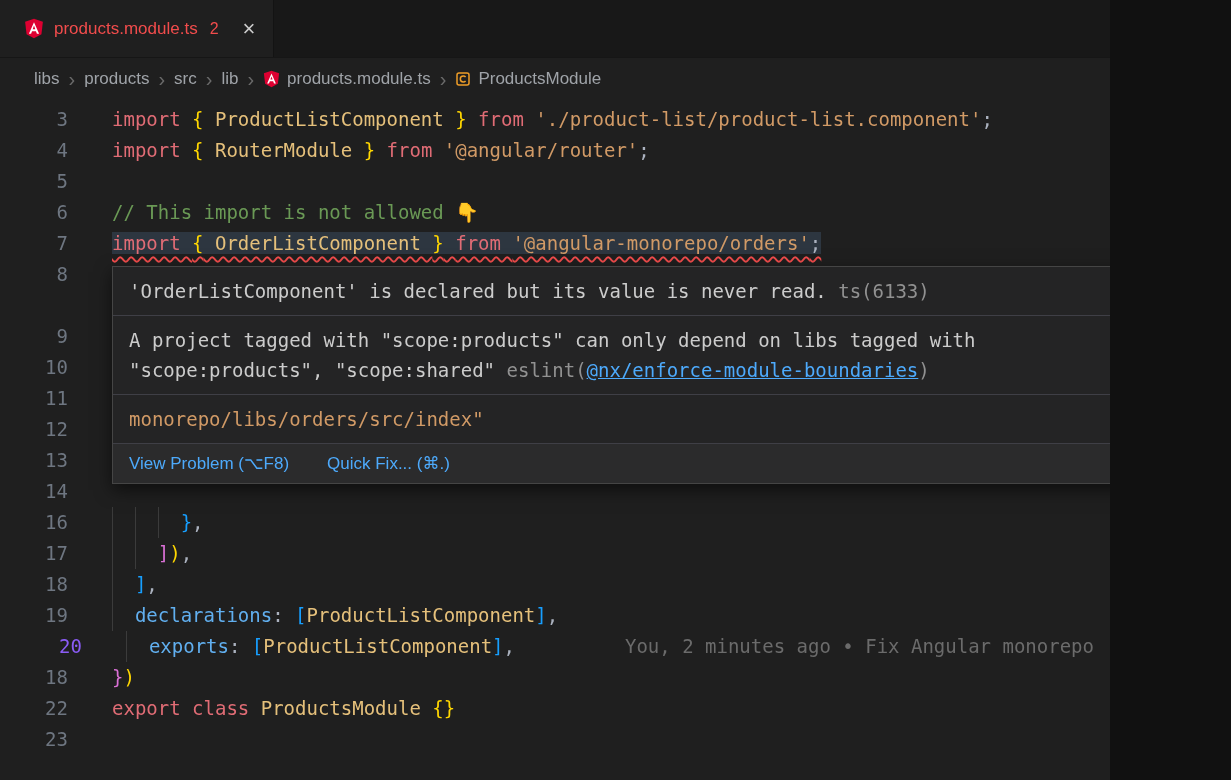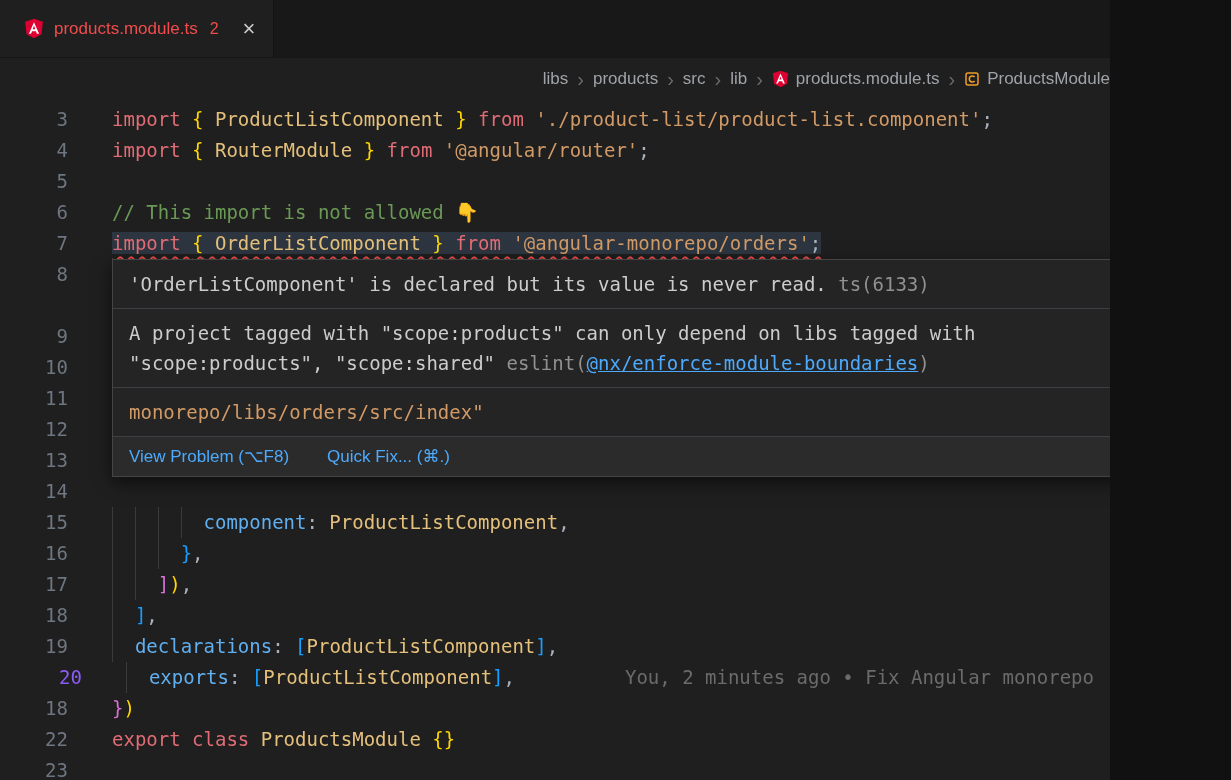--- a/index.html
+++ b/index.html
@@ -9,21 +9,21 @@
     background:#1f1f1f; font-family:"Liberation Sans", sans-serif;
   }
   
   .tabbar { height:58px; background:#181818; display:flex; align-items:stretch; border-bottom:1px solid #161616; }
   .tab { display:flex; align-items:center; gap:10px; background:#1f1f1f; padding:0 18px 0 24px; border-right:1px solid #131313; cursor:pointer; }
   .tab-icon { display:flex; align-items:center; }
   .tab-label { color:#f14c4c; font-size:17px; }
   .tab-badge { color:#f14c4c; font-size:16px; margin-left:2px; }
   .tab-close { color:#cccccc; font-size:22px; line-height:1; margin-left:14px; cursor:pointer; }
   
-  .breadcrumb { height:42px; background:#1f1f1f; display:flex; align-items:center; font-size:17px; color:#9fa3a8;justify-content:flex-end; }
+  .breadcrumb { height:42px; background:#1f1f1f; display:flex; align-items:center; padding-left:34px; font-size:17px; color:#9fa3a8; }
   .bc-item { display:flex; align-items:center; gap:7px; cursor:pointer; white-space:nowrap; }
   .bc-sep { color:#6b6b6b; font-size:20px; margin:0 9px; line-height:1; }
   .bc-ic { display:flex; align-items:center; }
   
   .editor { position:relative; font-family:"DejaVu Sans Mono","Liberation Mono",monospace; font-size:19px; }
   .lines { padding-top:4px; }
   .row { display:flex; height:31px; line-height:31px; white-space:pre; }
   .ln { flex:none; width:68px; text-align:right; color:#6e7681; cursor:pointer; }
   .row.active .ln { color:#8b5cf6;margin-left:14px; }
   .codetext { margin-left:44px; white-space:pre; }
@@ -43,21 +43,21 @@
   .tk-prop { color:#61afef; }
   .tk-pun  { color:#abb2bf; }
   .tk-b1   { color:#ffd700; }
   .tk-b2   { color:#da70d6; }
   .tk-b3   { color:#179fff; }
   .tk-msg  { color:#cccccc; }
   .tk-dim  { color:#919191; }
   .tk-kw2  { color:#569cd6; }
   .tk-link { color:#4daafc; text-decoration:underline; cursor:pointer; }
   
-  .hover { position:absolute; left:112px; top:259px; width:1084px; background:#242425;
+  .hover { position:absolute; left:112px; top:266px; width:1084px; background:#242425;
     border:1px solid #454545; box-shadow:0 6px 16px rgba(0,0,0,.55);
     font-family:"DejaVu Sans Mono","Liberation Mono",monospace; font-size:19px; z-index:5; }
   .hover-section { padding:9px 16px; border-bottom:1px solid #3f3f46; }
   .hover-line { line-height:30px; white-space:pre-wrap; }
   .hover-actions { display:flex; gap:38px; padding:9px 16px; background:#2b2b2c;
     font-family:"Liberation Sans",sans-serif; font-size:17px; }
   .hover-action { color:#4daafc; cursor:pointer; }
 </style>
 </head>
 <body>
@@ -124,21 +124,20 @@
         <div class="row"><span class="ln">6</span><span class="codetext"><span class="tk-cmt">// This import is not allowed 👇</span></span></div>
         <div class="row"><span class="ln">7</span><span class="codetext"><span class="stmt-highlight"><span class="tk-kw">import </span><span class="tk-b1">{</span><span class="tk-type"> OrderListComponent </span><span class="tk-b1">}</span><span class="tk-pun"> </span><span class="tk-kw">from </span><span class="tk-str">'@angular-monorepo/orders'</span><span class="tk-pun">;</span></span></span></div>
         <div class="row"><span class="ln">8</span><span class="codetext"></span></div>
         <div class="row"><span class="ln"></span><span class="codetext"></span></div>
         <div class="row"><span class="ln">9</span><span class="codetext"></span></div>
         <div class="row"><span class="ln">10</span><span class="codetext"></span></div>
         <div class="row"><span class="ln">11</span><span class="codetext"></span></div>
         <div class="row"><span class="ln">12</span><span class="codetext"></span></div>
         <div class="row"><span class="ln">13</span><span class="codetext"></span></div>
         <div class="row"><span class="ln">14</span><span class="codetext"></span></div>
-        <div class="row"><span class="ln">15</span><span class="codetext"><span class="indent" style="width: 8ch;"></span><span class="tk-prop">component</span><span class="tk-pun">: </span><span class="tk-type">ProductListComponent</span><span class="tk-pun">,</span></span></div>
         <div class="row"><span class="ln">16</span><span class="codetext"><span class="indent" style="width: 6ch;"></span><span class="tk-b3">}</span><span class="tk-pun">,</span></span></div>
         <div class="row"><span class="ln">17</span><span class="codetext"><span class="indent" style="width: 4ch;"></span><span class="tk-b2">]</span><span class="tk-b1">)</span><span class="tk-pun">,</span></span></div>
         <div class="row"><span class="ln">18</span><span class="codetext"><span class="indent" style="width: 2ch;"></span><span class="tk-b3">]</span><span class="tk-pun">,</span></span></div>
         <div class="row"><span class="ln">19</span><span class="codetext"><span class="indent" style="width: 2ch;"></span><span class="tk-prop">declarations</span><span class="tk-pun">: </span><span class="tk-b3">[</span><span class="tk-type">ProductListComponent</span><span class="tk-b3">]</span><span class="tk-pun">,</span></span></div>
         <div class="row active"><span class="ln">20</span><span class="codetext"><span class="indent" style="width: 2ch;"></span><span class="tk-prop">exports</span><span class="tk-pun">: </span><span class="tk-b3">[</span><span class="tk-type">ProductListComponent</span><span class="tk-b3">]</span><span class="tk-pun">,</span><span class="blame">You, 2 minutes ago • Fix Angular monorepo</span></span></div>
         <div class="row"><span class="ln">18</span><span class="codetext"><span class="tk-b2">}</span><span class="tk-b1">)</span></span></div>
         <div class="row"><span class="ln">22</span><span class="codetext"><span class="tk-kw">export </span><span class="tk-kw">class </span><span class="tk-type">ProductsModule </span><span class="tk-b1">{}</span></span></div>
         <div class="row"><span class="ln">23</span><span class="codetext"></span></div>
       </div>
   </div>

